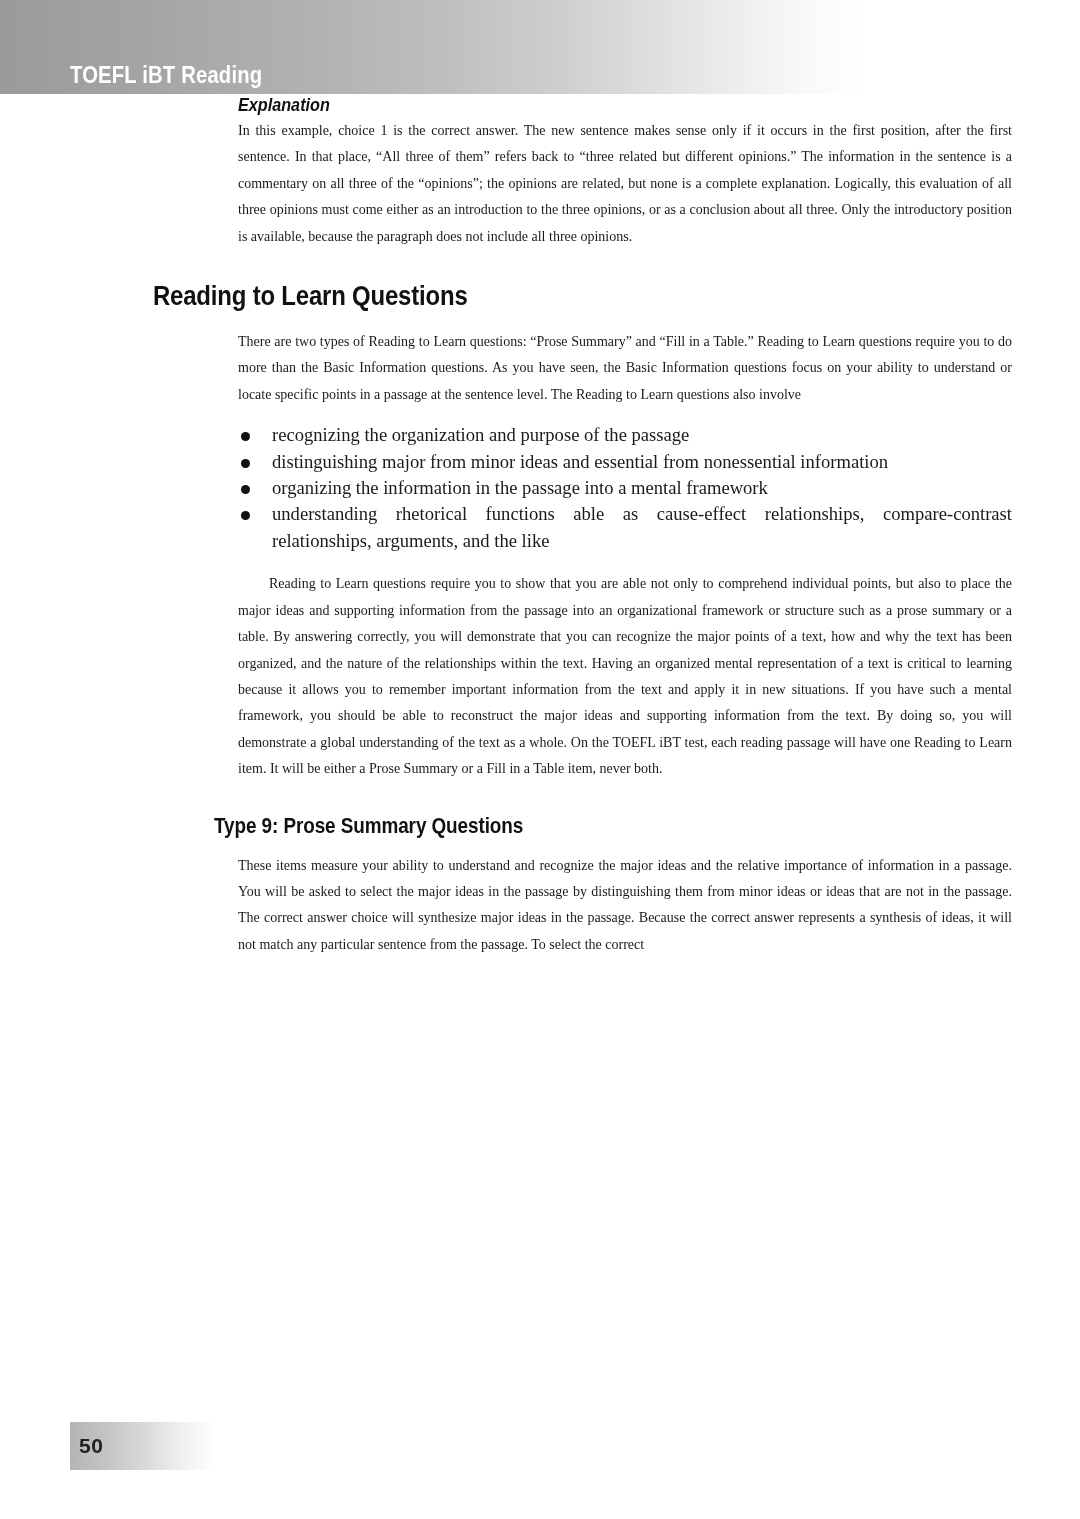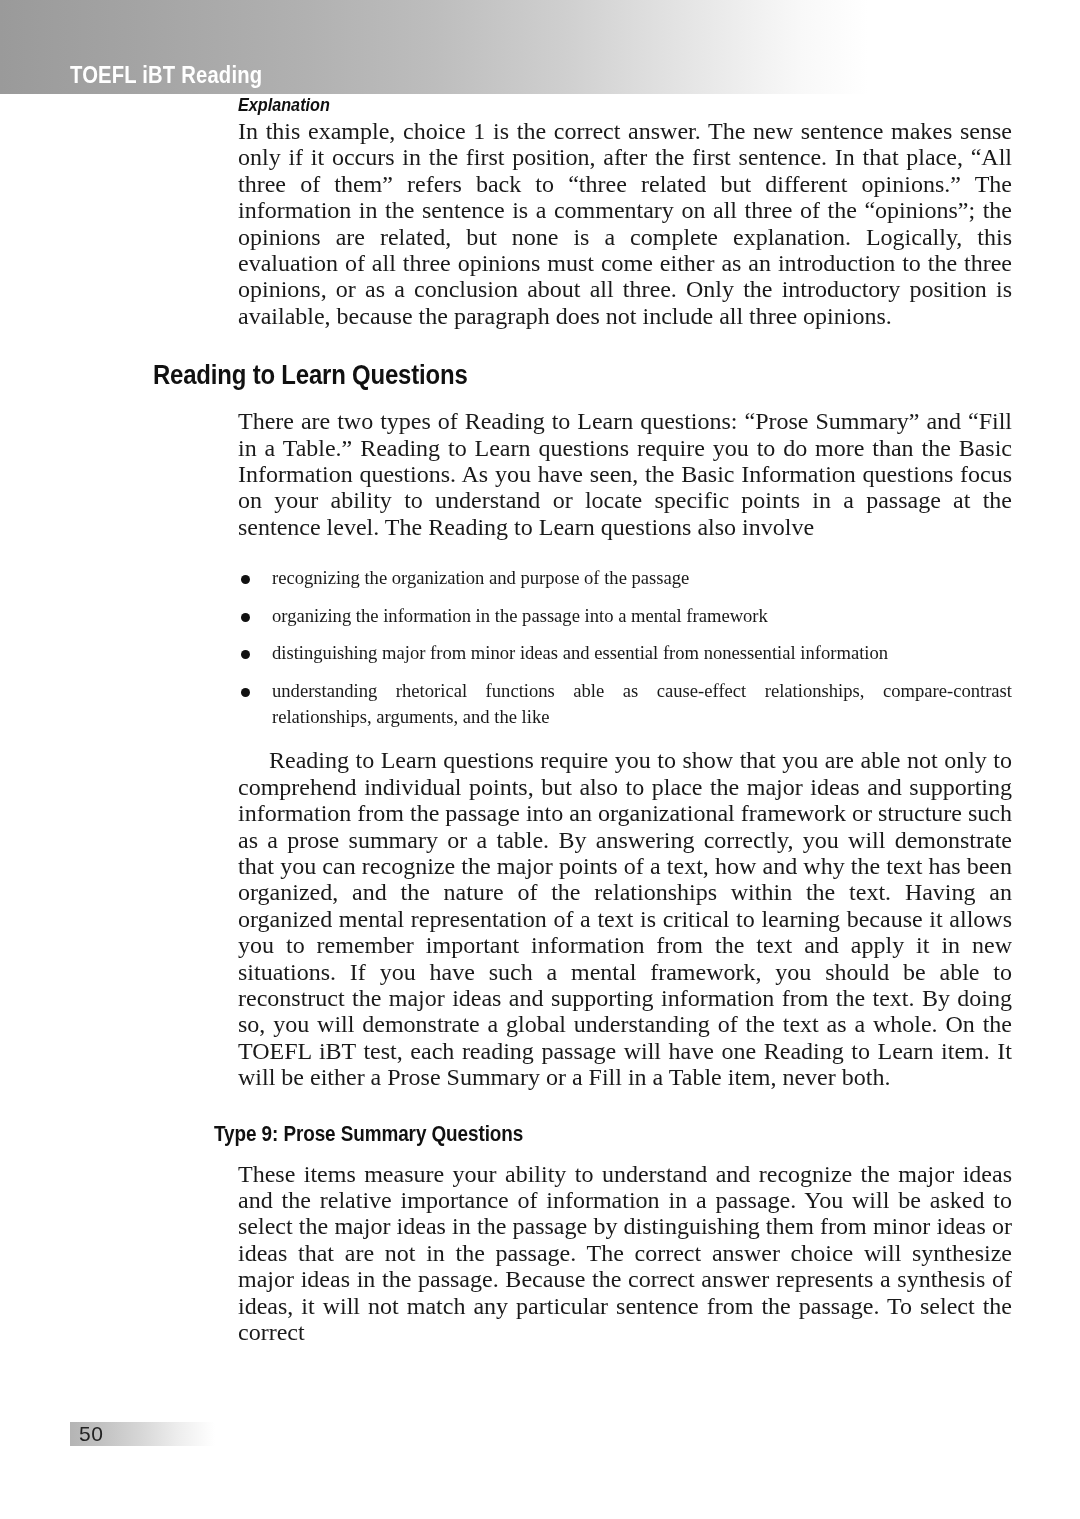--- a/index.html
+++ b/index.html
@@ -56,21 +56,21 @@
     width: 1080px;
   }
 
   .body-col {
     margin-left: 238px;
     width: 774px;
   }
 
   p.para {
     margin: 0;
-    font-size: 24px;
+    font-size: 14px;
     line-height: 26.4px;
     text-align: justify;
     text-justify: inter-word;
     -webkit-hyphens: none;
     hyphens: none;
   }
   p.indent { text-indent: 31px; }
 
   
   .h-explanation {
@@ -126,44 +126,45 @@
   }
   ul.bullets li .bullet-dot {
     position: absolute;
     left: 3px;
     top: 10px;
     width: 9px;
     height: 9px;
     background: #111111;
     border-radius: 50%;
   }
-  ul.bullets li .li-text { display: block; margin-top: 11px; }
+  ul.bullets li .li-text { display: block; }
 
   
   .sp-a { height: 30px; }
   .sp-b { height: 17px; }
   .sp-c { height: 14px; }
   .sp-d { height: 17px; }
   .sp-e { height: 30px; }
   .sp-f { height: 14px; }
 
   
   .page-footer {
     position: absolute;
     left: 70px;
     top: 1422px;
     width: 145px;
-    height: 24px;
+    height: 48px;
     background: linear-gradient(to right,
                 #b4b4b4 0%,
                 #c2c2c2 22%,
                 #d6d6d6 48%,
                 #ededed 74%,
                 #fbfbfb 94%,
                 #ffffff 100%);
+    font-weight: bold;
   }
   .page-number {
     position: absolute;
     left: 9px;
     top: 50%;
     transform: translateY(-50%);
     font-family: "Liberation Sans", sans-serif;
     font-size: 21px;
     color: #222222;
     letter-spacing: 0.5px;
@@ -194,25 +195,25 @@
 
     <div class="sp-c"></div>
 
     <ul class="bullets">
       <li>
         <span class="bullet-dot"></span>
         <span class="li-text">recognizing the organization and purpose of the passage</span>
       </li>
       <li>
         <span class="bullet-dot"></span>
+        <span class="li-text">distinguishing major from minor ideas and essential from nonessential information</span>
+      </li>
+      <li>
+        <span class="bullet-dot"></span>
         <span class="li-text">organizing the information in the passage into a mental framework</span>
-      </li>
-      <li>
-        <span class="bullet-dot"></span>
-        <span class="li-text">distinguishing major from minor ideas and essential from nonessential information</span>
       </li>
       <li>
         <span class="bullet-dot"></span>
         <span class="li-text">understanding rhetorical functions able as cause-effect relationships, compare-contrast relationships, arguments, and the like</span>
       </li>
     </ul>
 
     <div class="sp-d"></div>
 
     <p class="para indent">Reading to Learn questions require you to show that you are able not only to comprehend individual points, but also to place the major ideas and supporting information from the passage into an organizational framework or structure such as a prose summary or a table. By answering correctly, you will demonstrate that you can recognize the major points of a text, how and why the text has been organized, and the nature of the relationships within the text. Having an organized mental representation of a text is critical to learning because it allows you to remember important information from the text and apply it in new situations. If you have such a mental framework, you should be able to reconstruct the major ideas and supporting information from the text. By doing so, you will demonstrate a global understanding of the text as a whole. On the TOEFL iBT test, each reading passage will have one Reading to Learn item. It will be either a Prose Summary or a Fill in a Table item, never both.</p>

